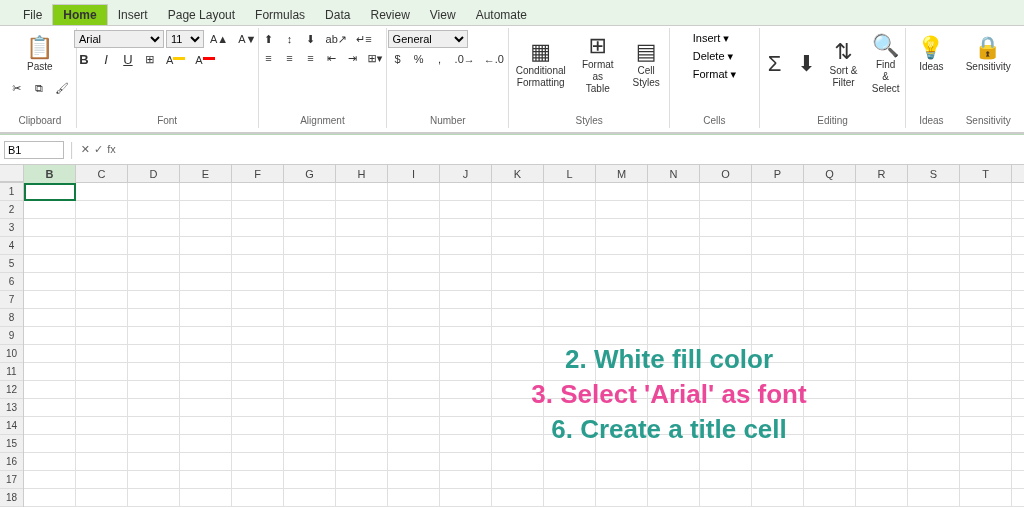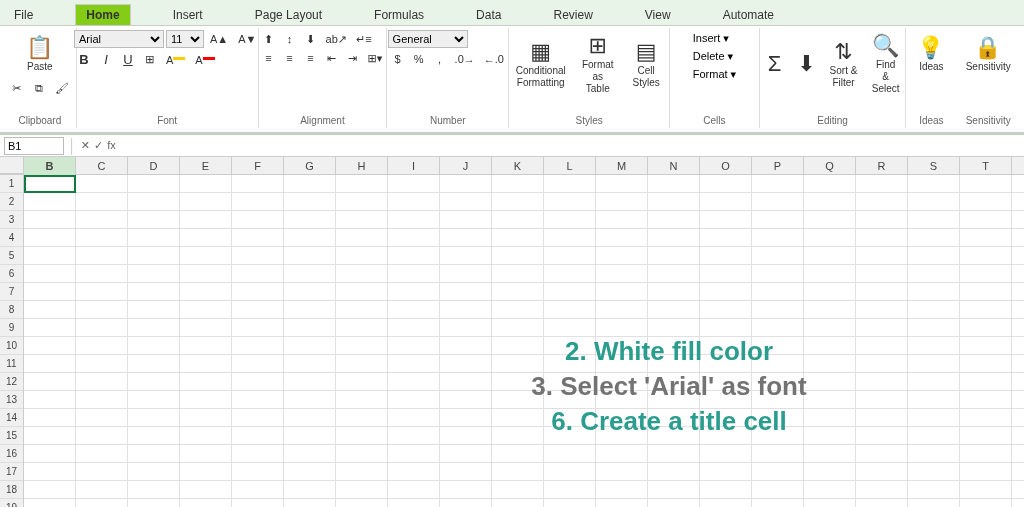--- a/index.html
+++ b/index.html
@@ -1,20 +1,20 @@
 <!DOCTYPE html>
 <html><head>
   <meta charset="utf-8">
   <style>
     * { margin: 0; padding: 0; box-sizing: border-box; }
     body { width: 1024px; height: 507px; overflow: hidden; font-family: 'Segoe UI', Arial, sans-serif; background: #f0f0f0; }
 
     
     .ribbon { background: #e8f4e8; border-bottom: 1px solid #b8d8b8; }
-    .ribbon-tabs { display: flex; align-items: flex-end; background: #e8f4e8; padding-left: 4px; height: 26px; border-bottom: 1px solid #ccc; gap: 32px; }
+    .ribbon-tabs { display: flex; align-items: flex-end; background: #e8f4e8; padding-left: 13px; height: 26px; border-bottom: 1px solid #ccc; }
     .ribbon-tab { padding: 3px 10px; font-size: 12px; cursor: pointer; color: #333; }
     .ribbon-tab.active { background: #84cc16; border: 1px solid #ccc; border-bottom: none; font-weight: 600; }
     .ribbon-content { background: white; padding: 2px 4px 4px 4px; display: flex; align-items: stretch; border-bottom: 2px solid #ccc; min-height: 68px; }
     .ribbon-group { display: flex; flex-direction: column; align-items: center; padding: 2px 6px; border-right: 1px solid #ddd; position: relative; }
     .ribbon-group-label { font-size: 10px; color: #666; position: absolute; bottom: 2px; }
     .ribbon-group-content { display: flex; align-items: center; gap: 2px; flex: 1; padding-bottom: 14px; }
     .ribbon-btn-small { display: flex; align-items: center; justify-content: center; padding: 1px 3px; cursor: pointer; border: 1px solid transparent; border-radius: 2px; font-size: 11px; min-width: 20px; min-height: 18px; color: #333; }
     
     .font-group-content { display: flex; flex-direction: column; gap: 2px; padding-bottom: 14px; flex: 1; }
     .font-row { display: flex; align-items: center; gap: 2px; }
@@ -27,21 +27,21 @@
     .number-group-content { display: flex; flex-direction: column; gap: 2px; padding-bottom: 14px; }
     .num-selector { width: 80px; height: 18px; font-size: 11px; border: 1px solid #bbb; }
     
     .styles-group { display: flex; flex-direction: column; padding-bottom: 14px; gap: 2px; }
     
     .cells-group { display: flex; flex-direction: column; padding-bottom: 14px; gap: 1px; }
     .cell-row { display: flex; align-items: center; gap: 1px; }
     .cell-btn { font-size: 11px; padding: 1px 3px; cursor: pointer; border: 1px solid transparent; border-radius: 2px; white-space: nowrap; }
 
     
-    .formula-bar { display: flex; align-items: center; background: white; border-bottom: 1px solid #ccc; height: 22px; padding: 0 4px; gap: 4px; }
+    .formula-bar { display: flex; align-items: center; background: white; border-bottom: 1px solid #ccc; height: 30px; padding: 0 4px; gap: 4px; }
     .name-box { width: 60px; border: 1px solid #bbb; font-size: 11px; padding: 1px 3px; height: 18px; }
     .formula-sep { color: #ccc; font-size: 14px; }
     .formula-icons { display: flex; gap: 4px; color: #666; font-size: 11px; }
     .formula-input { flex: 1; border: none; font-size: 12px; outline: none; padding: 1px 3px; }
 
     
     .sheet-area { display: flex; flex-direction: column; background: white; height: calc(507px - 68px - 22px - 26px); overflow: hidden; }
     .col-headers { display: flex; background: #f0f0f0; border-bottom: 1px solid #ccc; height: 18px; }
     .corner-cell { width: 24px; min-width: 24px; border-right: 1px solid #ccc; border-bottom: 1px solid #ccc; background: #f0f0f0; }
     .col-header { display: flex; align-items: center; justify-content: center; border-right: 1px solid #ccc; font-size: 11px; color: #444; font-weight: normal; height: 18px; }
@@ -714,18 +714,18 @@
             <div class="grid-cell cw-p"></div>
             <div class="grid-cell cw-q"></div>
             <div class="grid-cell cw-r"></div>
             <div class="grid-cell cw-s"></div>
             <div class="grid-cell cw-t"></div>
           </div>
         </div>
 
       <div class="instruction-overlay" id="instructionOverlay">
         <div class="instruction-line" style="color: rgb(42, 157, 143);">2. White fill color</div>
-        <div class="instruction-line" style="color: #737373;">3. Select 'Arial' as font</div>
+        <div class="instruction-line" style="color: #ec4899;">3. Select 'Arial' as font</div>
         <div class="instruction-line" style="color: rgb(42, 157, 143);">6. Create a title cell</div>
       </div>
     </div>
   </div>
 </div>
 
 </body></html>

